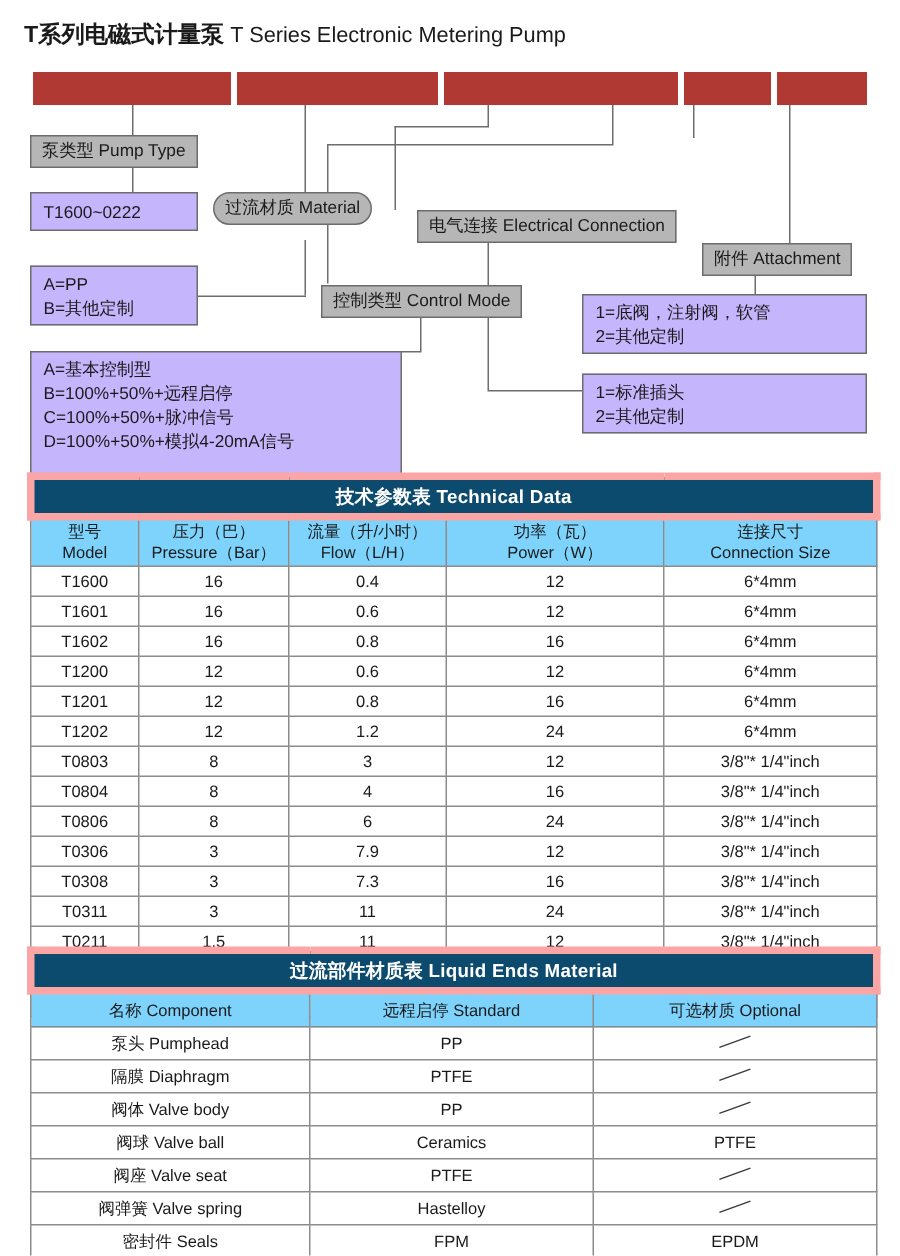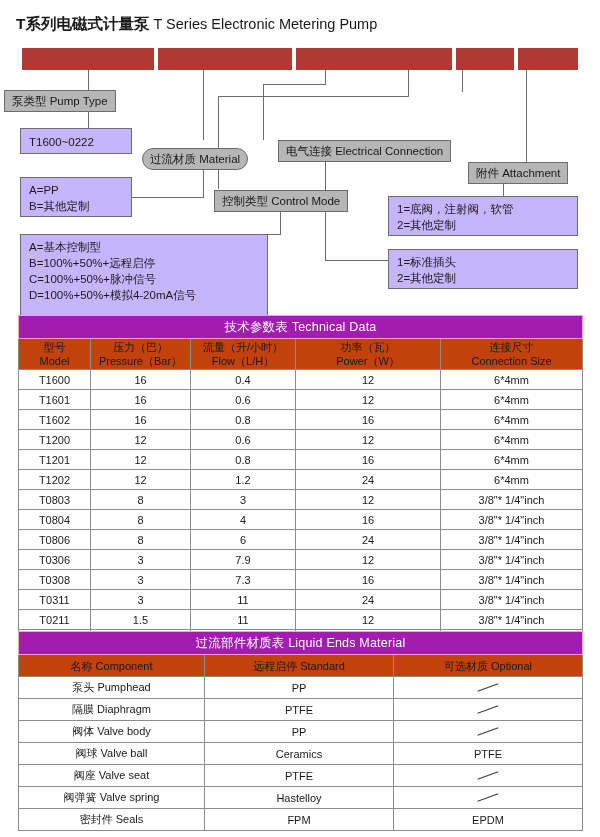--- a/index.html
+++ b/index.html
@@ -92,29 +92,30 @@
     border: 1px solid #8c8c8c;
     text-align: center;
     font-weight: normal;
     font-size: 11px;
     padding: 0;
     height: 19px;
     vertical-align: middle;
     color: #1a1a1a;
   }
   table.dt tr.title-row td {
-    background: #a21caf;
+    background: #0c4a6e;
     color: #ffffff;
     font-size: 12.5px;
     height: 22px;
-    border: 1px solid #fca5a5;
+    border: 5px solid #fca5a5;
     letter-spacing: .2px;
+    font-weight: bold;
   }
   table.dt tr.head-row td {
-    background: #c2410c;
+    background: #7dd3fc;
     height: 30px;
     font-size: 11px;
     line-height: 14px;
   }
   .hdr2 { display: block; }
 
   
   table.mt td.comp { text-align: center; }
   table.mt tr.head-row td { height: 21px; }
   table.mt td { height: 21px; }
@@ -178,23 +179,23 @@
 
   <div class="conn v" style="left:462px; top:26px; height:22px;"></div>
   <div class="conn h" style="left:462px; top:48px; width:0px;"></div>
 
   <div class="conn v" style="left:526px; top:26px; height:92px;"></div>
 
   <div class="conn v" style="left:503px; top:138px; height:27px;"></div>
   <div class="conn h" style="left:450px; top:165px; width:54px;"></div>
   <div class="conn v" style="left:450px; top:165px; height:22px;"></div>
 
-  <div class="diag-box tag" style="left:4px; top:46px;">泵类型 Pump Type</div>
-
-  <div class="diag-box tag" style="left:142px; top:104px;border-radius:11px;">过流材质 Material</div>
+  <div class="diag-box tag" style="left:20px; top:46px;">泵类型 Pump Type</div>
+
+  <div class="diag-box tag" style="left:142px; top:84px;border-radius:11px;">过流材质 Material</div>
 
   <div class="diag-box tag" style="left:214px; top:146px;">控制类型 Control Mode</div>
 
   <div class="diag-box tag" style="left:278px; top:96px;">电气连接 Electrical Connection</div>
 
   <div class="diag-box tag" style="left:468px; top:118px;">附件 Attachment</div>
 
   <div class="diag-box" style="left:20px; top:84px; width:112px; height:26px; line-height:18px;">T1600~0222</div>
 
   <div class="diag-box" style="left:20px; top:133px; width:112px; height:40px;">A=PP

